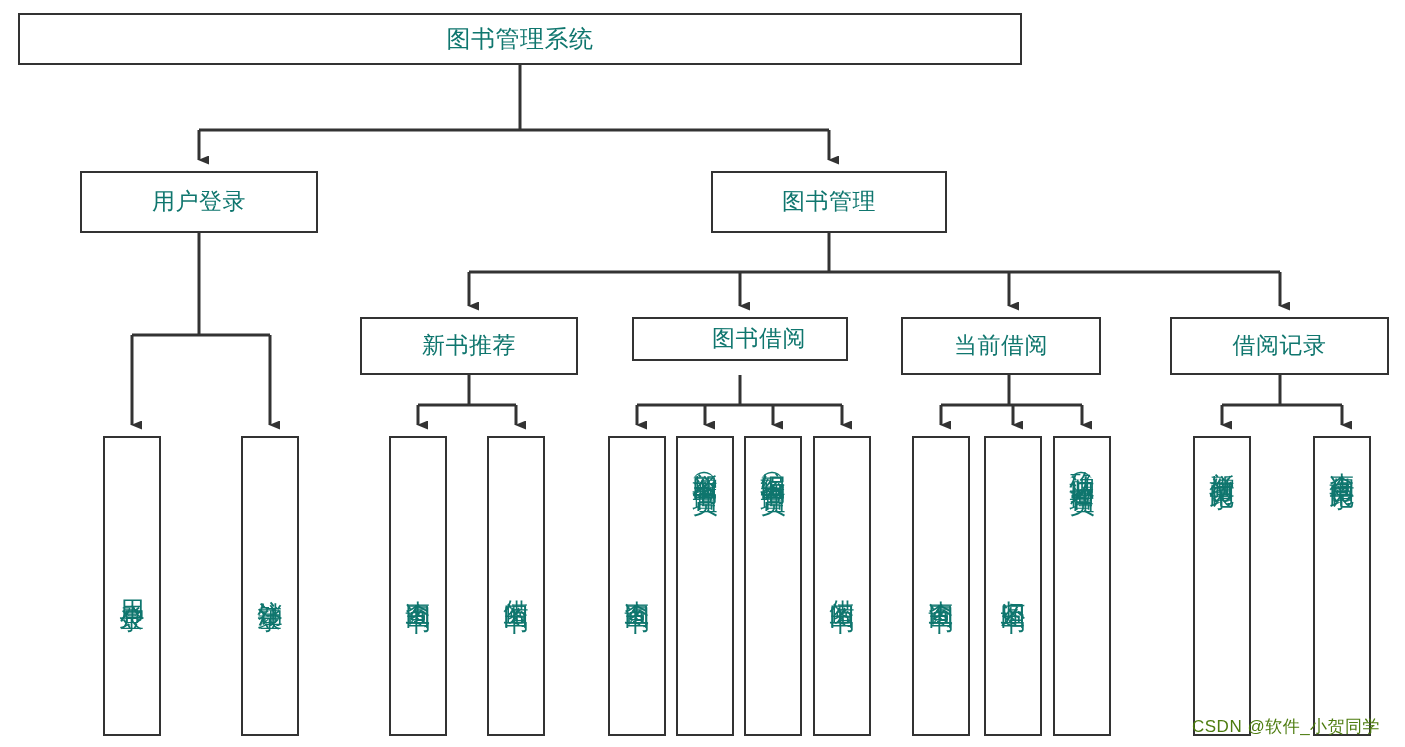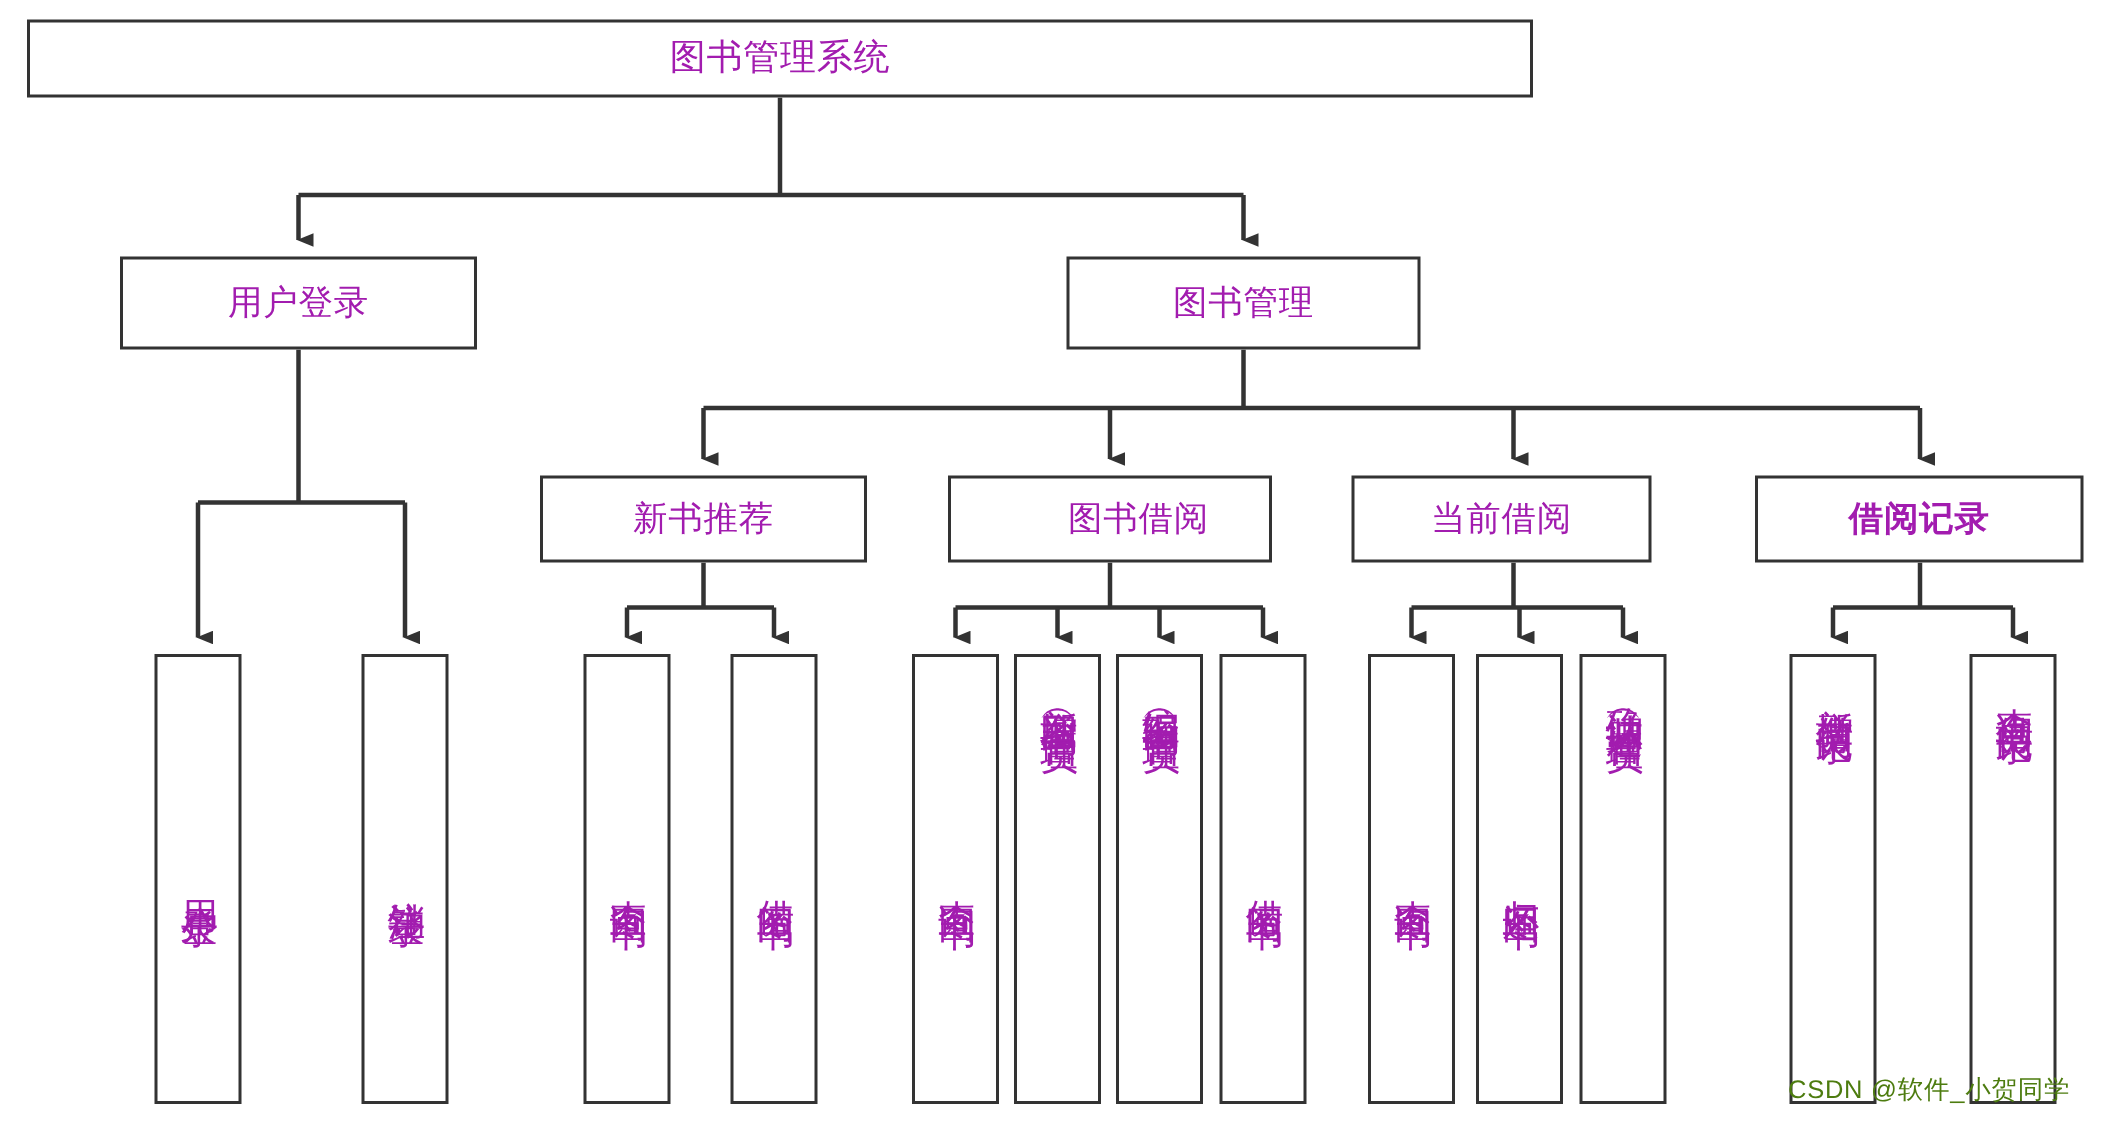--- a/index.html
+++ b/index.html
@@ -30,21 +30,21 @@
     position: absolute;
     box-sizing: border-box;
     background: #ffffff;
     border: 2px solid #333333;
     display: flex;
     align-items: center;
     justify-content: center;
     overflow: hidden;
   }
   .node-label {
-    color: #a21caf;
+    color: #0f766e;
     text-align: left;
     line-height: 1.18;
     letter-spacing: 0.5px;
     white-space: nowrap;
   }
   
   .node.horiz .node-label {
     font-size: 23px;
   }
   .node.horiz.root .node-label {
@@ -139,27 +139,27 @@
   <div class="node horiz" style="left:80px; top:171px; width:238px; height:62px;">
     <span class="node-label">用户登录</span>
   </div>
   <div class="node horiz" style="left:360px; top:317px; width:218px; height:58px;">
     <span class="node-label">新书推荐</span>
   </div>
 
   <div class="node horiz" style="left:711px; top:171px; width:236px; height:62px;">
     <span class="node-label">图书管理</span>
   </div>
-  <div class="node horiz" style="left:632px; top:317px; width:216px; height:58px;padding-left:38px;">
+  <div class="node horiz" style="left:632px; top:317px; width:216px; height:44px;padding-left:38px;">
     <span class="node-label">图书借阅</span>
   </div>
   <div class="node horiz" style="left:901px; top:317px; width:200px; height:58px;">
     <span class="node-label">当前借阅</span>
   </div>
-  <div class="node horiz" style="left:1170px; top:317px; width:219px; height:58px;font-weight:bold;">
+  <div class="node horiz" style="left:1170px; top:317px; width:219px; height:58px;">
     <span class="node-label">借阅记录</span>
   </div>
 
   <div class="node vert short-label" style="left:103px; top:436px; width:58px; height:300px;">
     <span class="node-label">用户登录</span>
   </div>
   <div class="node vert short-label" style="left:241px; top:436px; width:58px; height:300px;">
     <span class="node-label">注销登录</span>
   </div>
   <div class="node vert short-label" style="left:389px; top:436px; width:58px; height:300px;">

